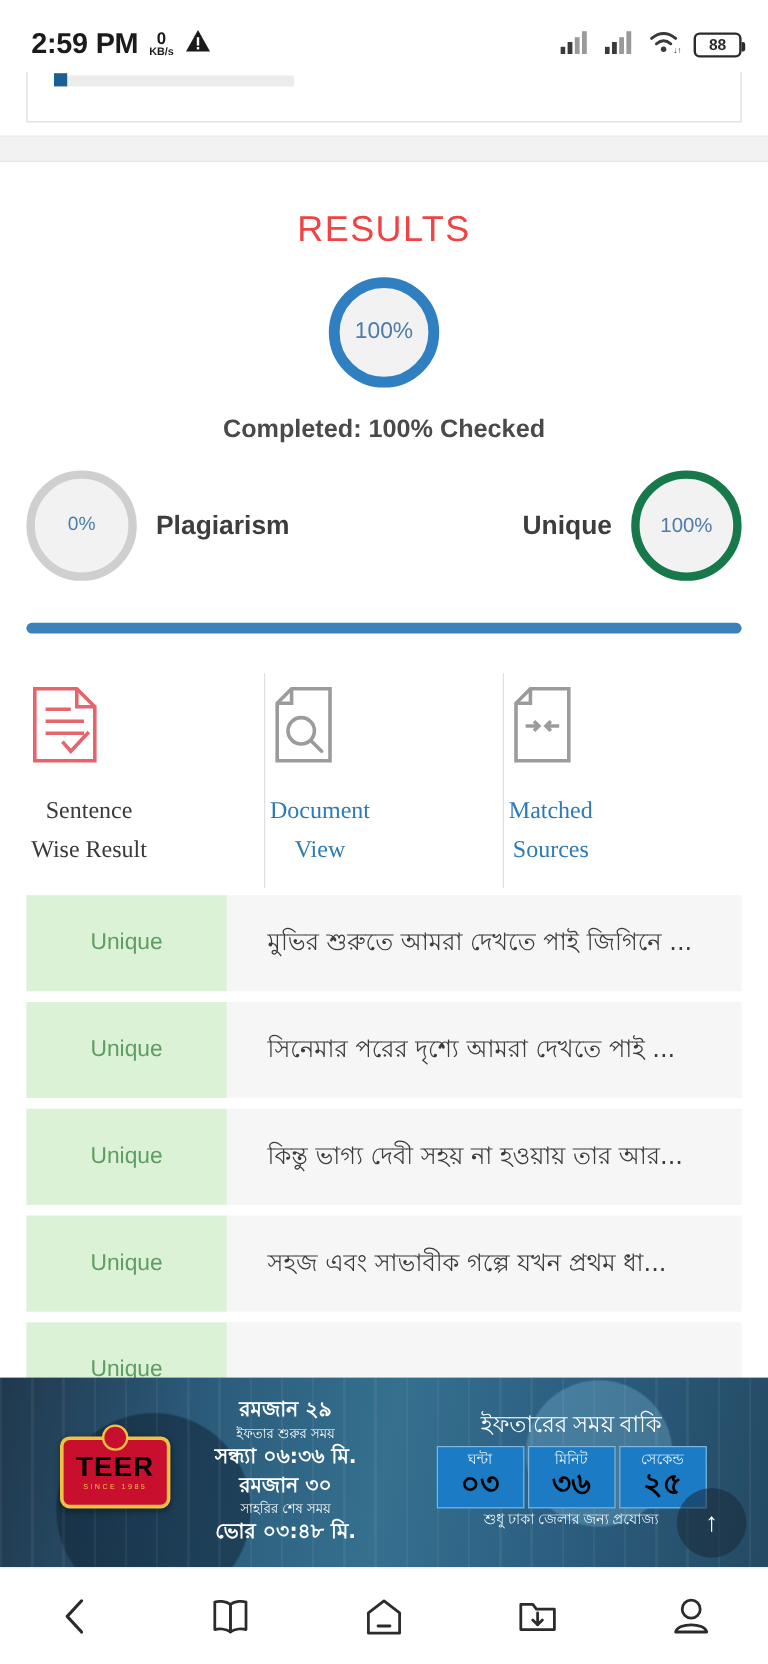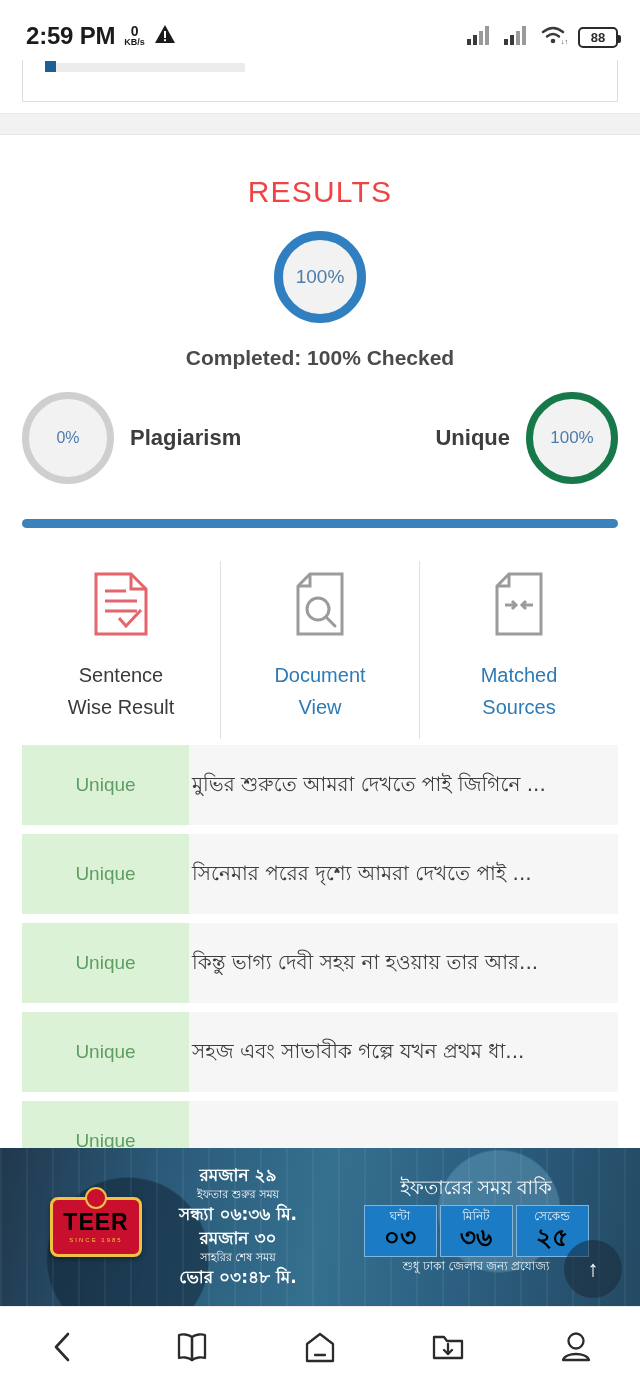--- a/index.html
+++ b/index.html
@@ -95,39 +95,39 @@
     height:9px; background:#3b82bd; border-radius:5px;
     margin:35px 22px 0 22px;
   }
 
   
   .tabs{
     display:flex; margin-top:33px; padding:0 22px;
   }
   .tab{
     flex:1; text-align:center; padding:10px 4px 16px 4px;
-    display:flex; flex-direction:column; align-items:center; gap:18px;
+    display:flex; flex-direction:column; align-items:flex-start; gap:18px;font-family:Liberation Serif, serif;
   }
   .tab + .tab{ border-left:1px solid #e0e0e0; }
   .tab-label{ font-size:20px; line-height:1.6; color:#2e7ab5; font-weight:400;}
   .tab.active .tab-label{ color:#3a3a3a; }
 
   
   .rows{ margin-top:6px; padding:0 22px; }
   .row{
     display:flex; align-items:stretch; height:80px; margin-bottom:9px;
     background:#f6f6f6;
   }
   .row-badge{
     width:167px; background:#dcf2d7; display:flex; align-items:center;
     justify-content:center;
   }
   .row-badge span{ font-size:19px; color:#5f9d63; }
   .row-text{
-    flex:1; display:flex; align-items:center; padding-left:3px;
+    flex:1; display:flex; align-items:center; padding-left:34px;
     font-size:20px; color:#3c3c3c;
     font-family:"DejaVu Sans","Liberation Sans",sans-serif;
     white-space:nowrap; overflow:hidden;
   }
 
   
   .ad{
     position:absolute; left:0; top:1148px; width:640px; height:158px;
     background:linear-gradient(100deg,#20384d 0%,#2b5a79 25%,#35708f 50%,#2c5f81 72%,#244a63 100%);
     overflow:hidden;
@@ -158,21 +158,21 @@
 
   .ad-times{
     margin-left:16px; text-align:center; color:#ffffff; flex:none; width:160px;
     font-family:"DejaVu Sans","Liberation Sans",sans-serif;
   }
   .ad-big{ font-size:17px; font-weight:700; line-height:1.35; }
   .ad-small{ font-size:11px; line-height:1.5; }
   .ad-time{ font-size:17px; font-weight:700; line-height:1.4; }
 
   .ad-count{ flex:1; text-align:center; color:#fff; padding-right:6px;
-             font-family:Liberation Sans, sans-serif;}
+             font-family:Liberation Serif, serif;}
   .ad-count-title{ font-size:19px; line-height:1.2; margin-bottom:5px; }
   .boxes{ display:flex; justify-content:center; gap:3px; }
   .cbox{
     background:#1b7bc4; width:73px; padding:3px 0 4px 0;
     border:1px solid #7fb6dd;
   }
   .cbox-lab{ font-size:12px; color:#eaf4fb; line-height:1.3;}
   .cbox-val{ font-size:25px; font-weight:700; color:#000000; line-height:1.1;}
   .ad-note{ font-size:12px; margin-top:0; color:#eaf4fb;}
 

